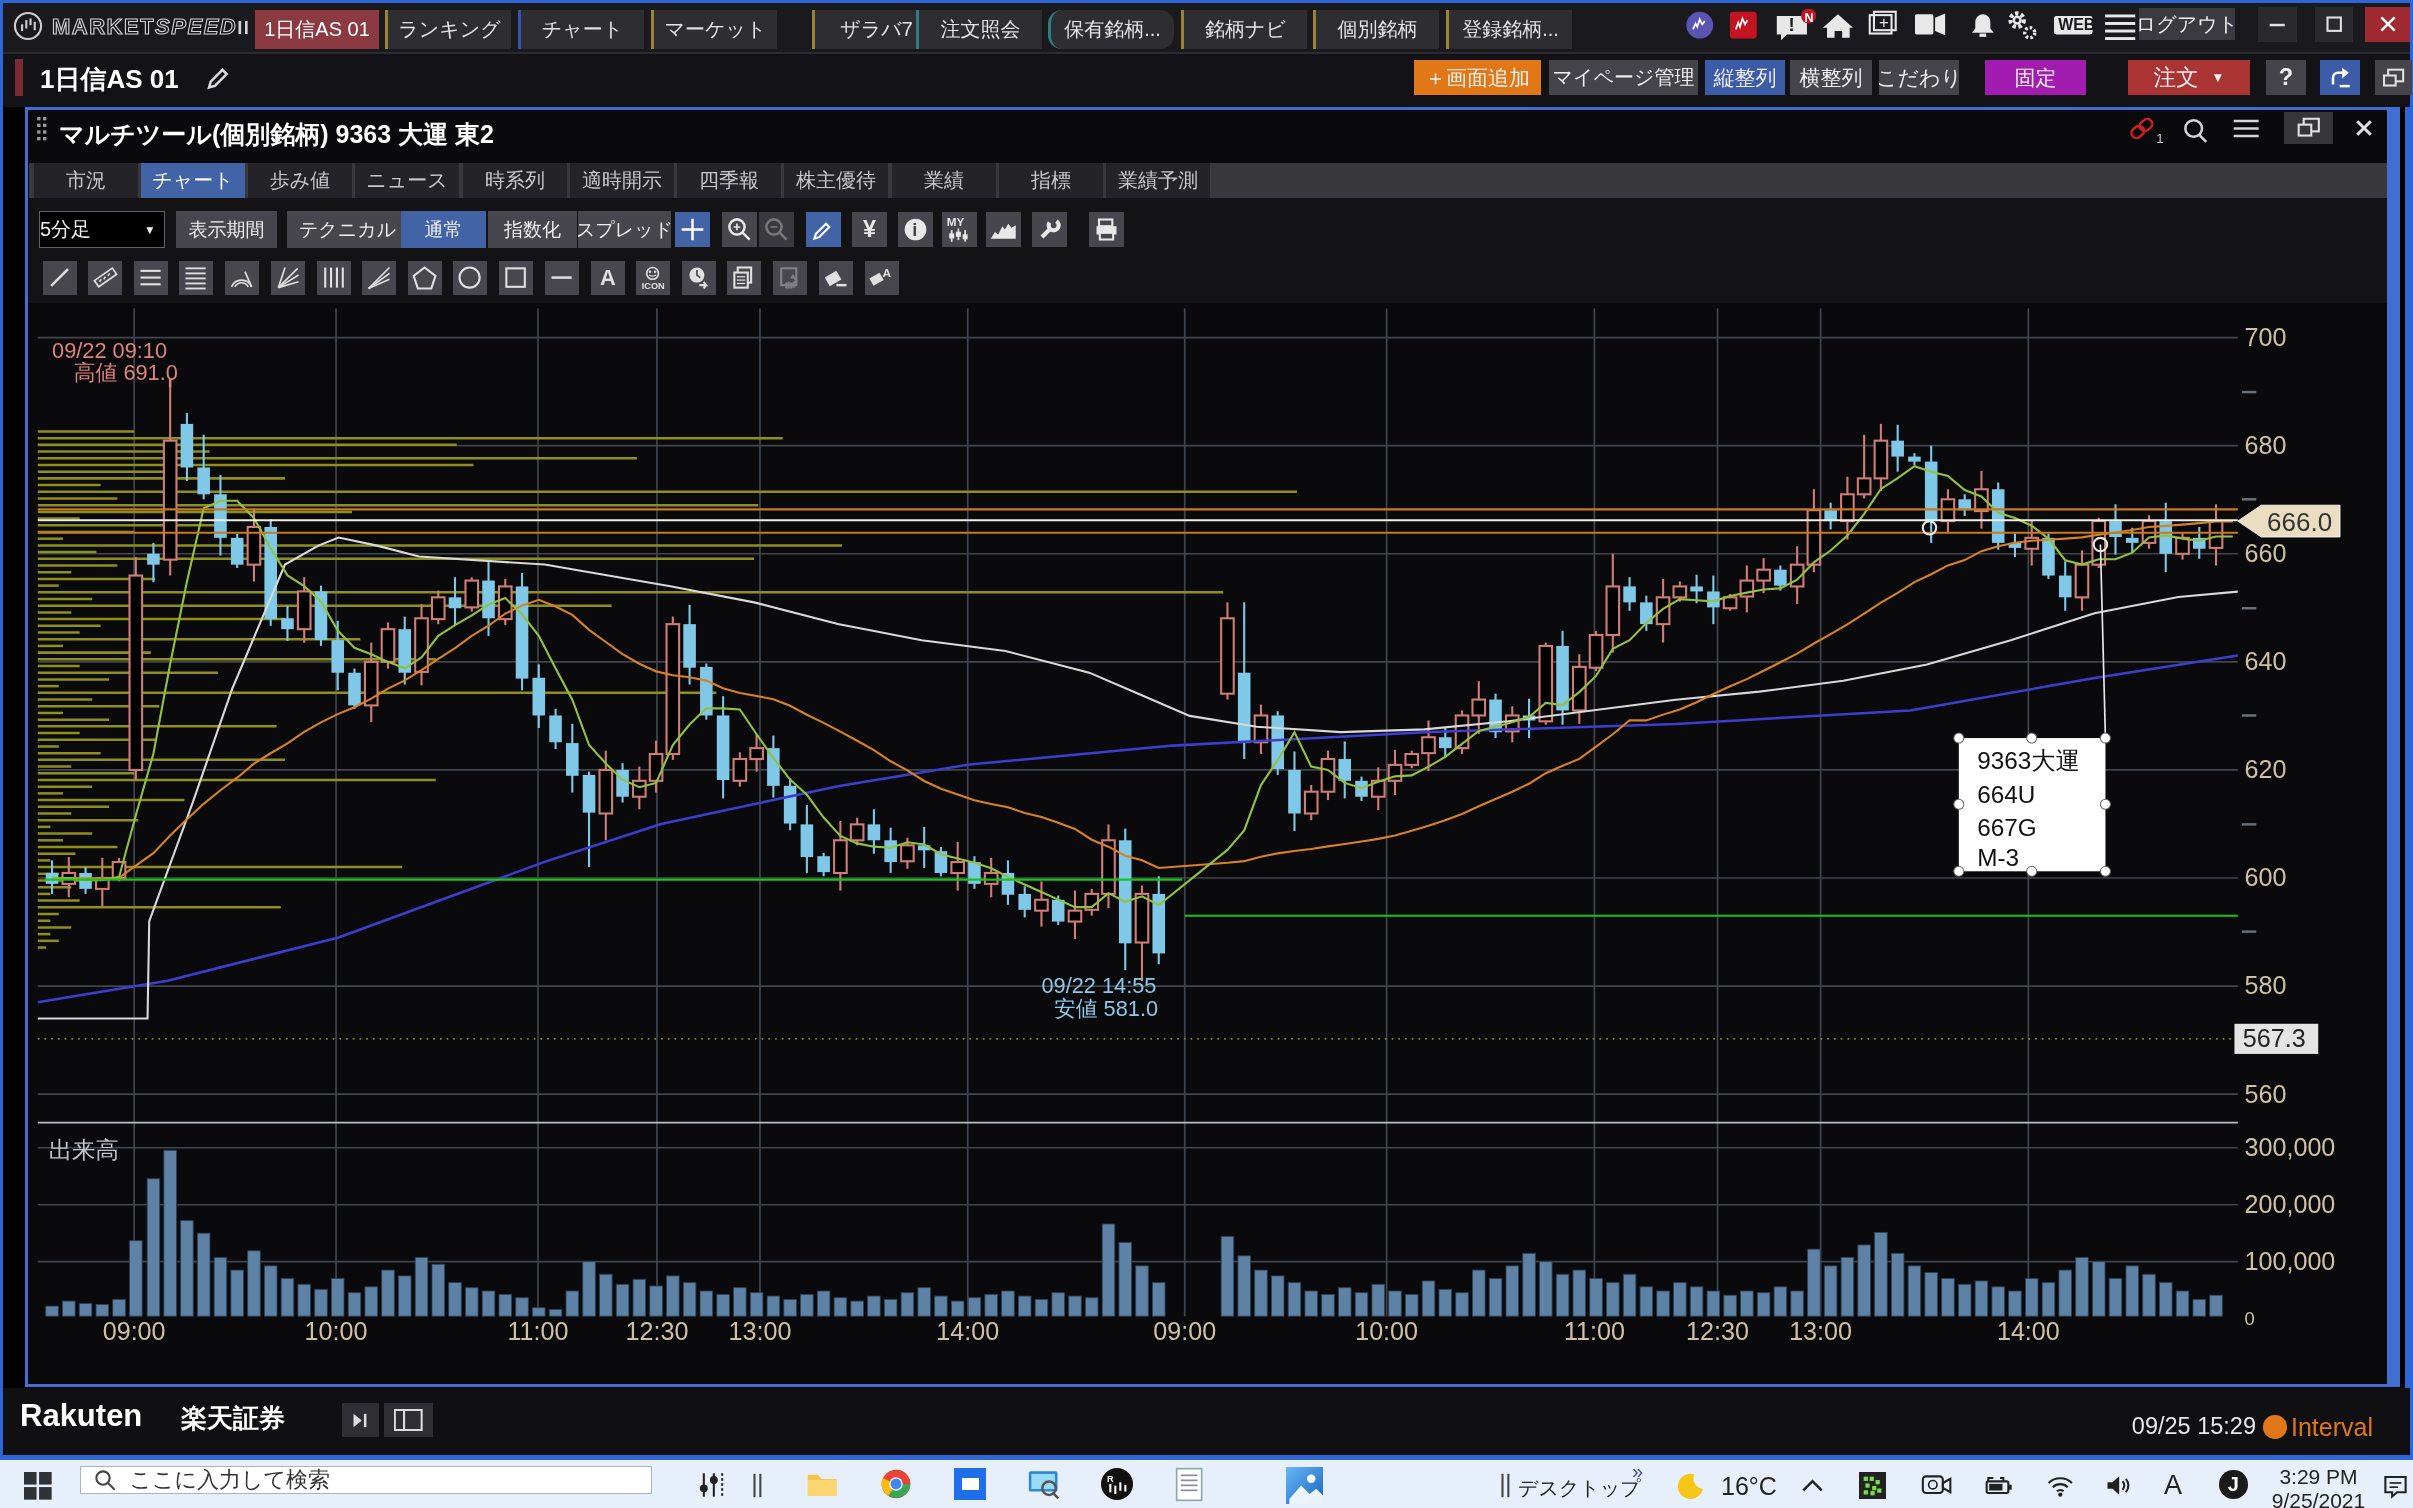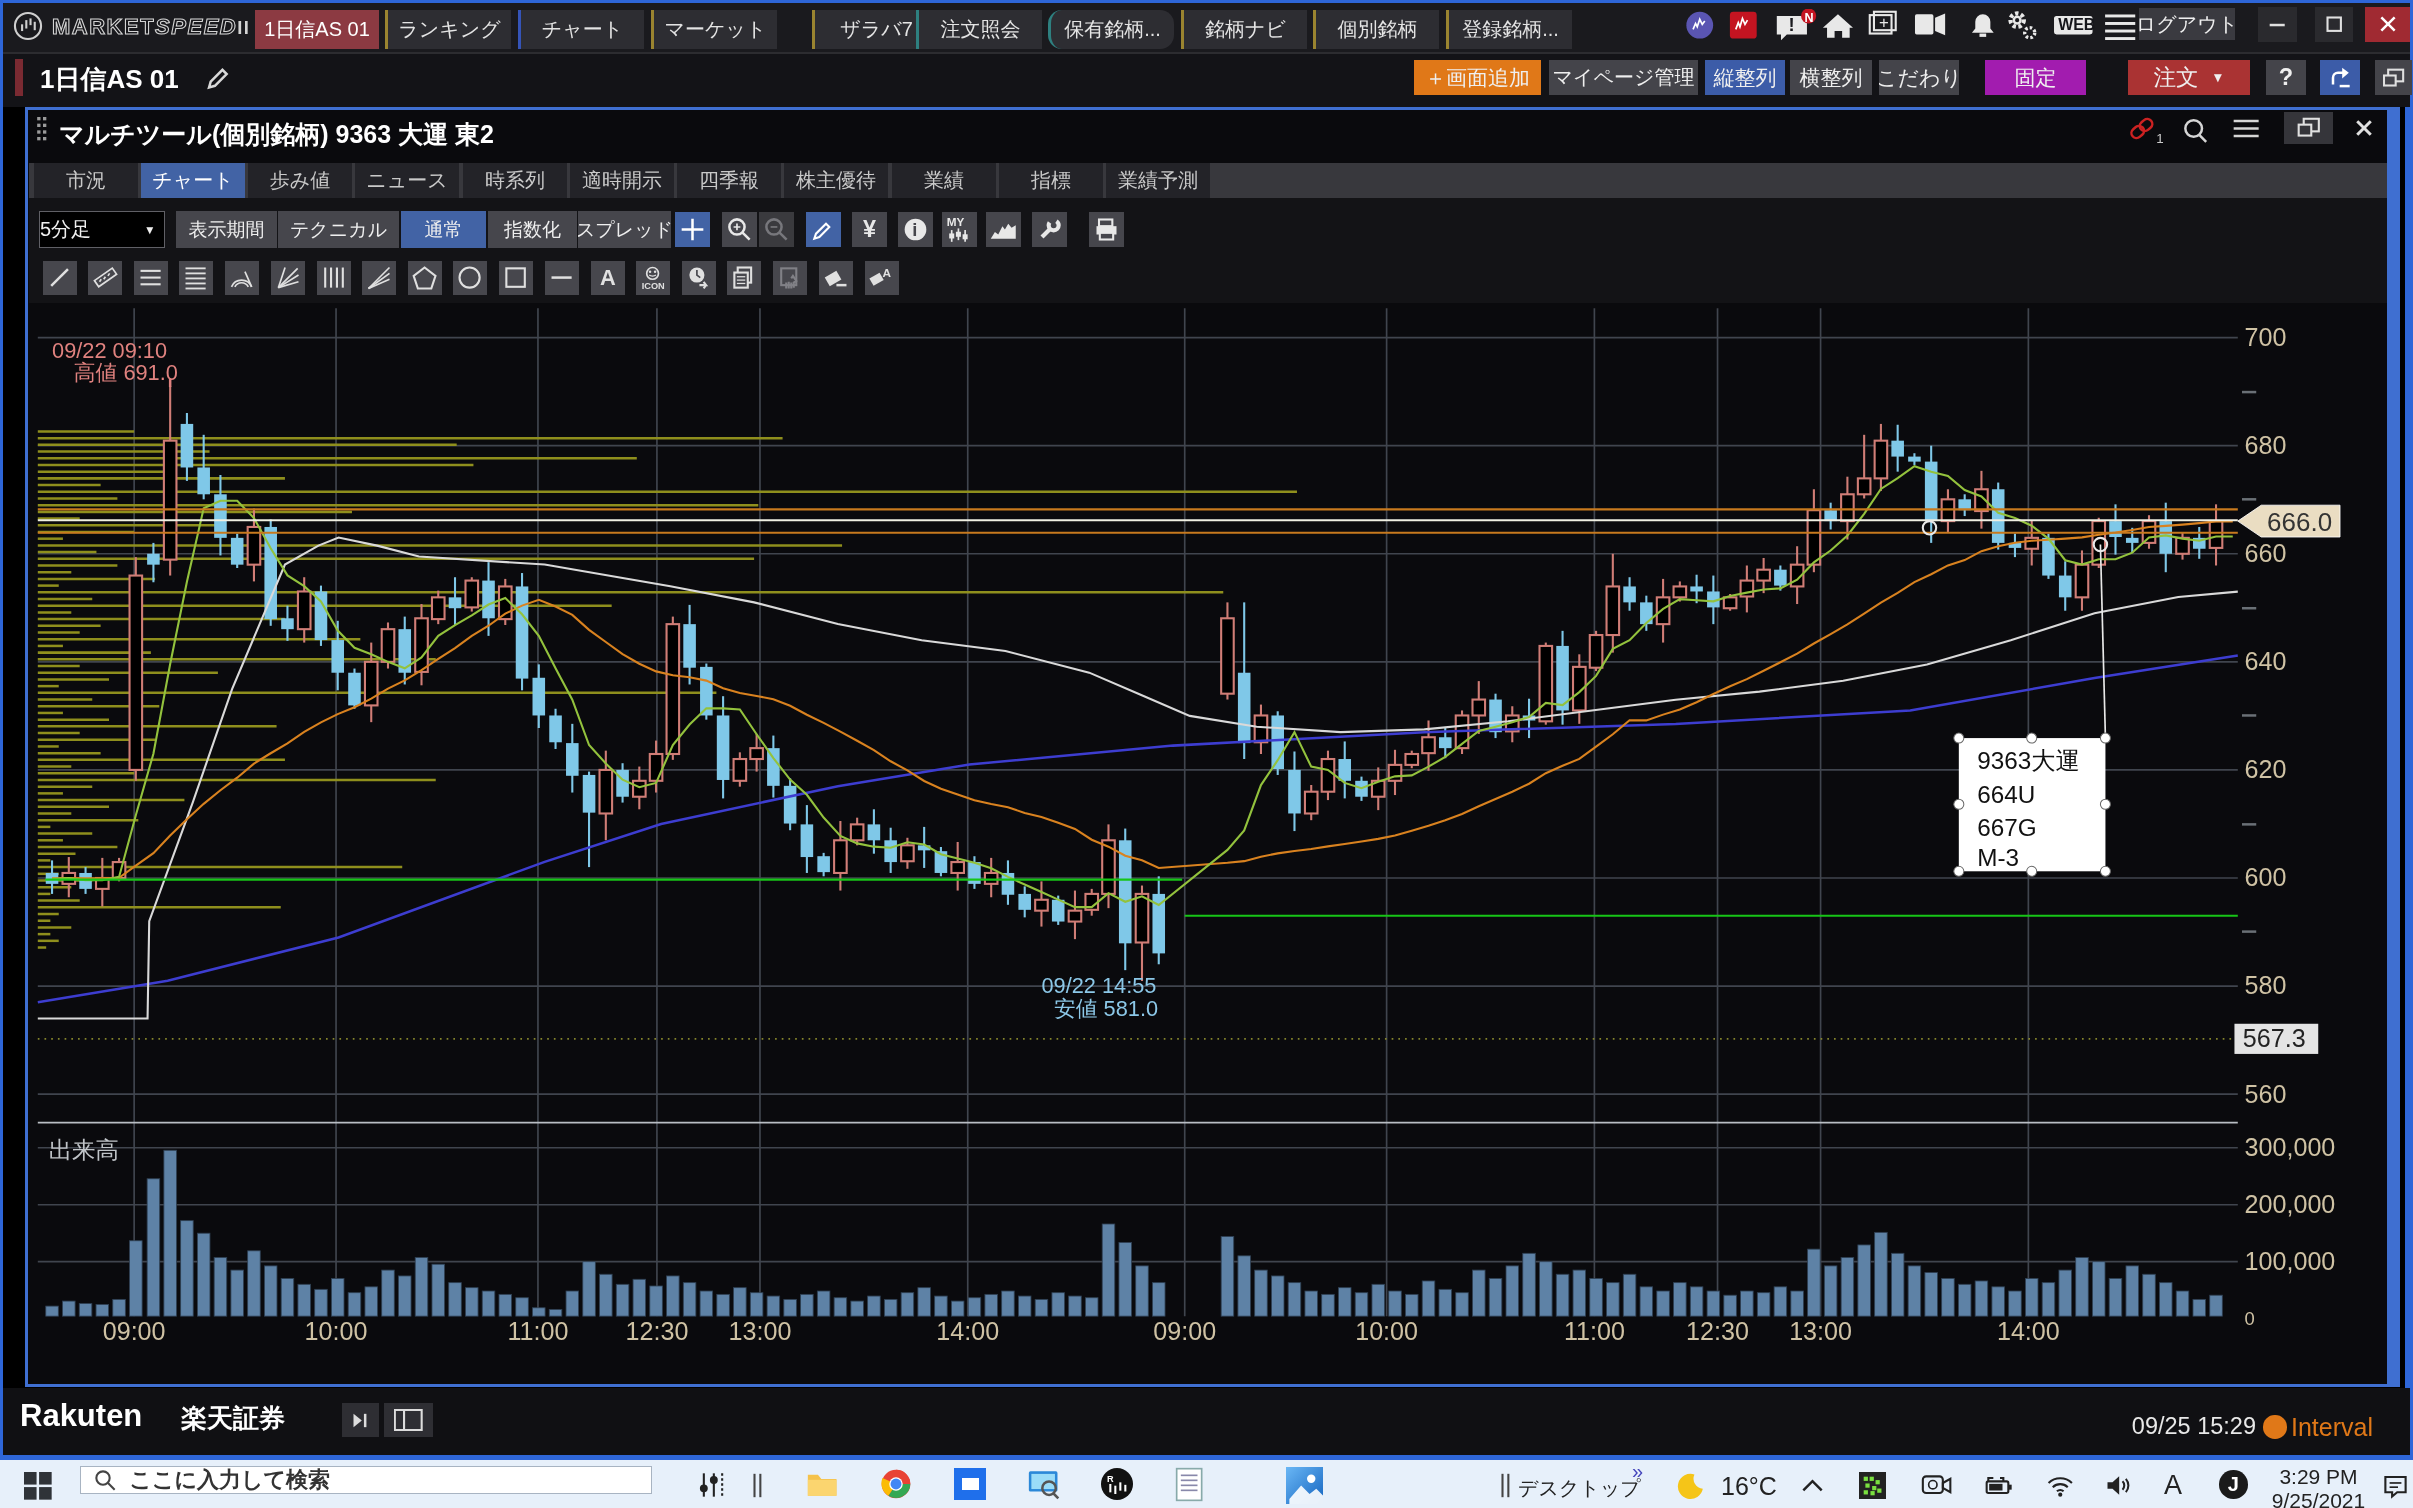--- a/index.html
+++ b/index.html
@@ -155,21 +155,21 @@
 <div class="wtab" style="left:463px;width:104px;">時系列</div>
 <div class="wtab" style="left:570px;width:104px;">適時開示</div>
 <div class="wtab" style="left:677px;width:104px;">四季報</div>
 <div class="wtab" style="left:784px;width:104px;">株主優待</div>
 <div class="wtab" style="left:892px;width:104px;">業績</div>
 <div class="wtab" style="left:999px;width:104px;">指標</div>
 <div class="wtab" style="left:1106px;width:104px;">業績予測</div>
 <div class="abs" style="left:28.5px;top:198px;width:2358px;height:59px;background:#131316"></div>
 <div class="abs" style="left:39px;top:211px;width:126px;height:37px;background:#000;border:1.7px solid #606066;color:#efefef;font-size:20px;display:flex;align-items:center;">5分足<span style="position:absolute;right:8.4px;font-size:11.7px;">▼</span></div>
 <div class="tbtn" style="left:176px;width:101px;">表示期間</div>
-<div class="tbtn" style="left:278px;width:121px;">テクニカル</div>
+<div class="tbtn" style="left:287px;width:121px;">テクニカル</div>
 <div class="tbtn" style="left:401px;width:85px;background:#4263a5;">通常</div>
 <div class="tbtn" style="left:488px;width:89px;">指数化</div>
 <div class="tbtn" style="left:578px;width:93px;">スプレッド</div>
 <div class="ibtn" style="left:675px;background:#4263a5;">
     <svg width="25" height="25" viewBox="0 0 30 30">
       <path d="M15 2 v26 M2 15 h26" stroke="#fff" stroke-width="3"></path>
     </svg>
   </div>
 <div class="ibtn" style="left:722px;">
     <svg width="27" height="27" viewBox="0 0 32 32">
@@ -946,21 +946,21 @@
 <div class="abs" style="left:0;top:1455px;width:2413px;height:5px;background:#2e66d8"></div>
 <div class="abs" style="left:0;top:1460px;width:2413px;height:49px;background:#e7f0fa"></div>
 <svg class="abs" style="left:23.5px;top:1472px" width="28.5" height="28.5" viewBox="0 0 34 34">
     <g fill="#2f3338">
       <rect x="0" y="0" width="15" height="15"></rect>
       <rect x="18" y="0" width="15" height="15"></rect>
       <rect x="0" y="18" width="15" height="15"></rect>
       <rect x="18" y="18" width="15" height="15"></rect>
     </g>
   </svg>
-<div class="abs" style="left:80px;top:1466px;width:572px;height:28px;background:#fff;border:1.7px solid #a8b4c2;display:flex;align-items:center;font-weight:bold;">
+<div class="abs" style="left:80px;top:1466px;width:572px;height:28px;background:#fff;border:1.7px solid #a8b4c2;display:flex;align-items:center;">
     <svg width="25" height="25" style="margin-left:11.7px" viewBox="0 0 30 30">
       <circle cx="12" cy="12" r="8" fill="none" stroke="#444" stroke-width="2.5"></circle>
       <line x1="18" y1="18" x2="26" y2="26" stroke="#444" stroke-width="2.5"></line>
     </svg>
     <span style="font-size:22px;color:#333;margin-left:11.7px;">ここに入力して検索</span>
   </div>
 <svg class="abs" style="left:697px;top:1470px" width="32" height="30" viewBox="0 0 38 36">
     <g stroke="#222" stroke-width="2.5" fill="none">
       <line x1="8" y1="4" x2="8" y2="32"></line>
       <line x1="20" y1="4" x2="20" y2="32"></line>

